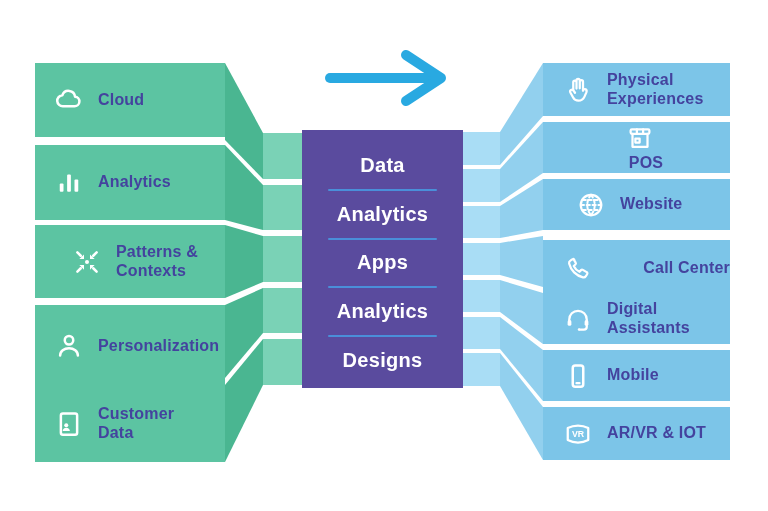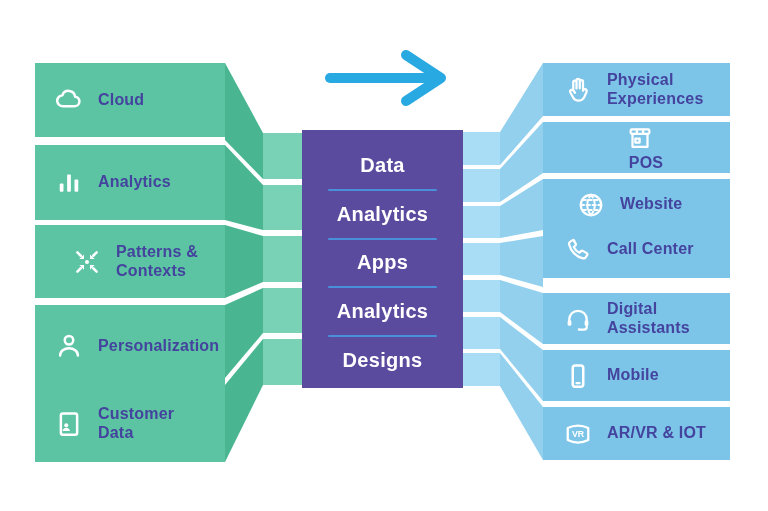--- a/index.html
+++ b/index.html
@@ -11,21 +11,21 @@
   .fold-blue{fill:var(--blue_fold);}
   .strip-blue{fill:var(--blue_strip);}
   .arrow-stroke{stroke:var(--arrow_blue);stroke-width:10;fill:none;stroke-linecap:round;stroke-linejoin:round;}
 
   .block{position:absolute;display:flex;align-items:center;z-index:1;box-sizing:border-box;}
   .lb{left:35px;width:190px;background:var(--green_main);padding-left:18px;}
   .rb{left:543px;width:187px;background:var(--blue_main);padding-left:19px;}
   .lb1{top:63px;height:74px;}  .lb2{top:145px;height:75px;} .lb3{top:225px;height:73px;padding-left:36px;}
   .lb4{top:305px;height:82px;} .lb5{top:385px;height:77px;}
   .rb1{top:63px;height:53px;}  .rb2{top:122px;height:51px;flex-direction:column;} .rb3{top:179px;height:51px;padding-left:32px;}
-  .rb4{top:221px;height:57px;} .rb5{top:293px;height:51px;} .rb6{top:350px;height:51px;}
+  .rb4{top:240px;height:57px;justify-content:space-between;} .rb5{top:293px;height:51px;} .rb6{top:350px;height:51px;}
   .rb7{top:407px;height:53px;}
 
   .icon-box{flex:0 0 32px;width:32px;height:32px;display:flex;align-items:center;justify-content:center;margin-right:13px;}
   .icon-box svg{width:30px;height:30px;stroke:var(--icon_white);fill:none;stroke-width:2;
                 stroke-linecap:round;stroke-linejoin:round;}
   .icon-box svg .f{fill:var(--icon_white);stroke:none;}
   .icon-box svg .thin{stroke-width:1.8;}
   .icon-box svg .dash{stroke-dasharray:2.6 2.1;stroke-width:1.6;}
   .block-label{color:var(--label_indigo);font-size:16px;font-weight:700;line-height:1.18;
                white-space:pre-line;letter-spacing:.2px;}

